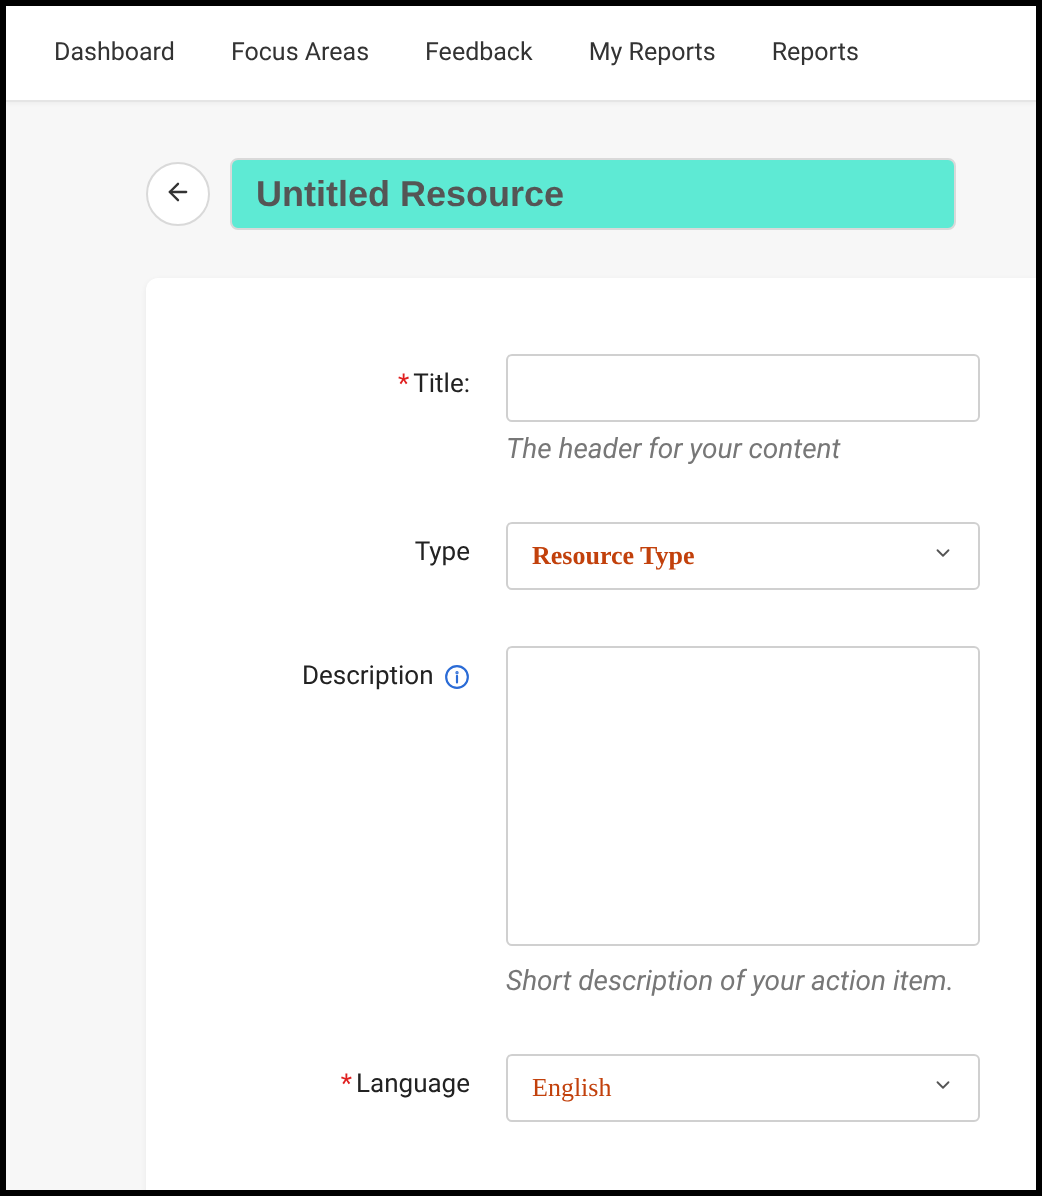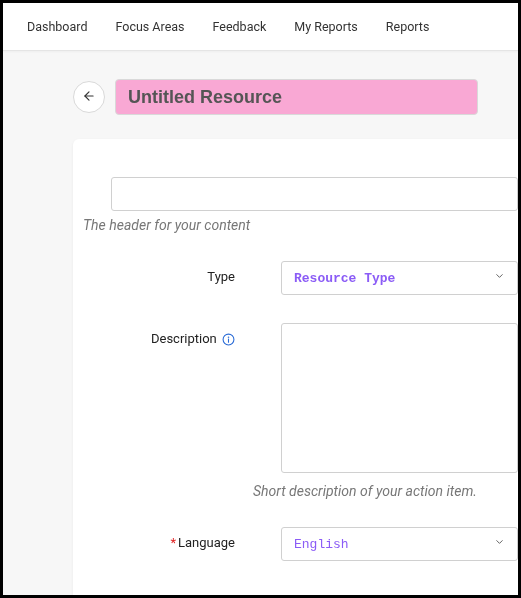--- a/index.html
+++ b/index.html
@@ -48,21 +48,21 @@
     }
     .title-input {
       flex: 1;
       height: 36px;
       border: 1px solid #d9d9d9;
       border-radius: 4px;
       padding: 0 12px;
       font-size: 18px;
       font-weight: 600;
       color: #555;
-      background: #f9a8d4;
+      background: #5eead4;
     }
     .panel {
       background: #fff;
       border-radius: 6px 0 0 0;
       margin-left: 70px;
       padding: 38px 28px 40px 10px;
       min-height: 500px;
       box-shadow: 0 1px 3px rgba(0,0,0,0.06);
     }
     .form-row {
@@ -81,23 +81,22 @@
     .req { color: #e02020; margin-right: 2px; }
     .form-control-col {
       flex: 1;
     }
     .text-input, .select-box, .textarea-box {
       width: 100%;
       border: 1px solid #d0d0d0;
       border-radius: 3px;
       background: #fff;
       font-size: 13px;
-      color: #8b5cf6;
-      font-family: Liberation Mono, monospace;
-      margin-left: 28px;
+      color: #c2410c;
+      font-family: Liberation Serif, serif;
     }
     .text-input { height: 34px; padding: 0 10px; }
     .select-box {
       height: 34px;
       padding: 0 32px 0 12px;
       display: flex;
       align-items: center;
       position: relative;
       cursor: pointer;
       font-weight: 600;
@@ -146,20 +145,23 @@
             <polyline points="12 19 5 12 12 5"></polyline>
           </svg>
       </span>
     </button>
     <input class="title-input" type="text" value="Untitled Resource" style="">
   </div>
 
   <div class="panel">
 
     <div class="form-row">
+      <div class="form-label-col">
+        <span class="req">*</span><span>Title:</span>
+      </div>
       <div class="form-control-col">
         <input class="text-input" type="text" value="" style="">
         <div class="helper">The header for your content</div>
       </div>
     </div>
 
     <div class="form-row">
       <div class="form-label-col">
         <span>Type</span>
       </div>

